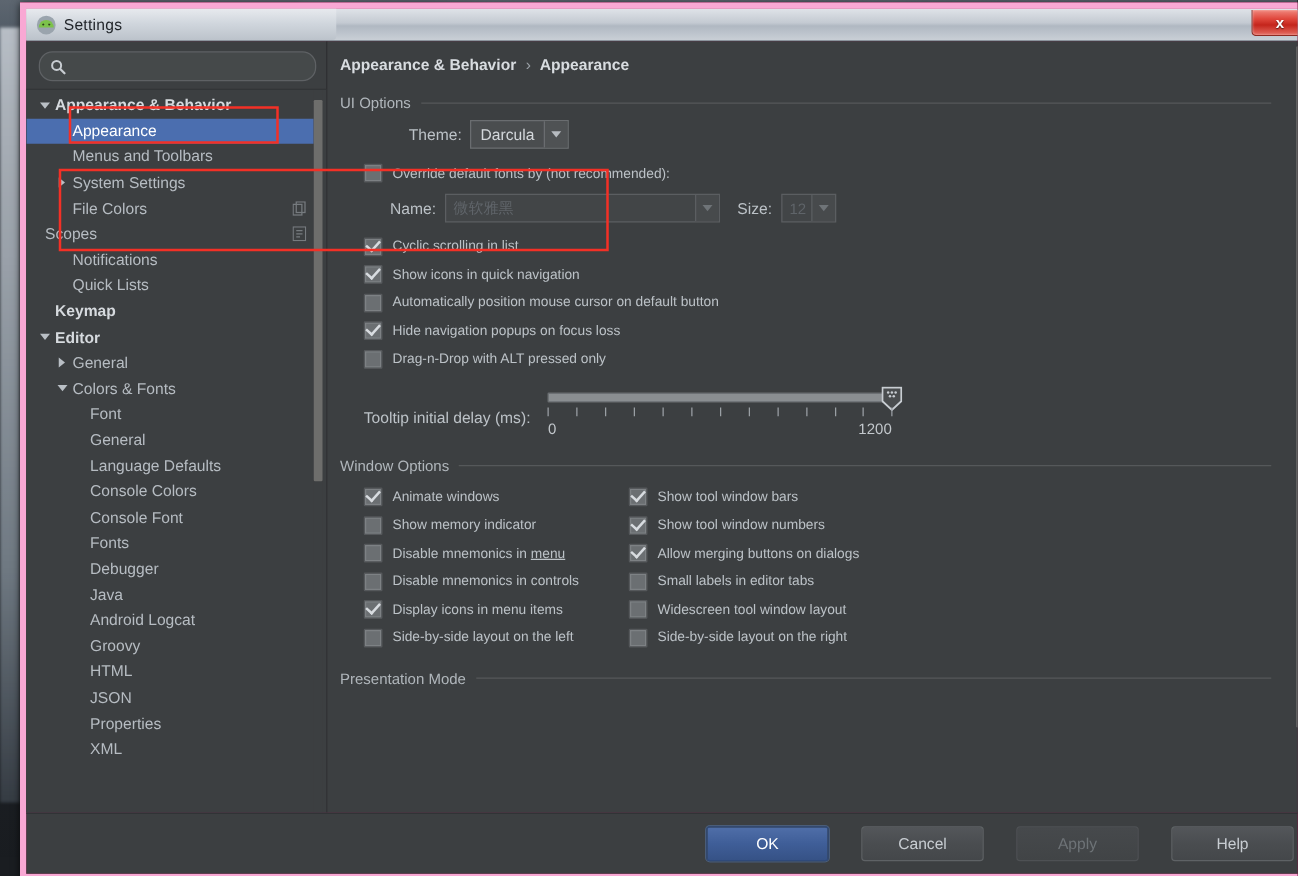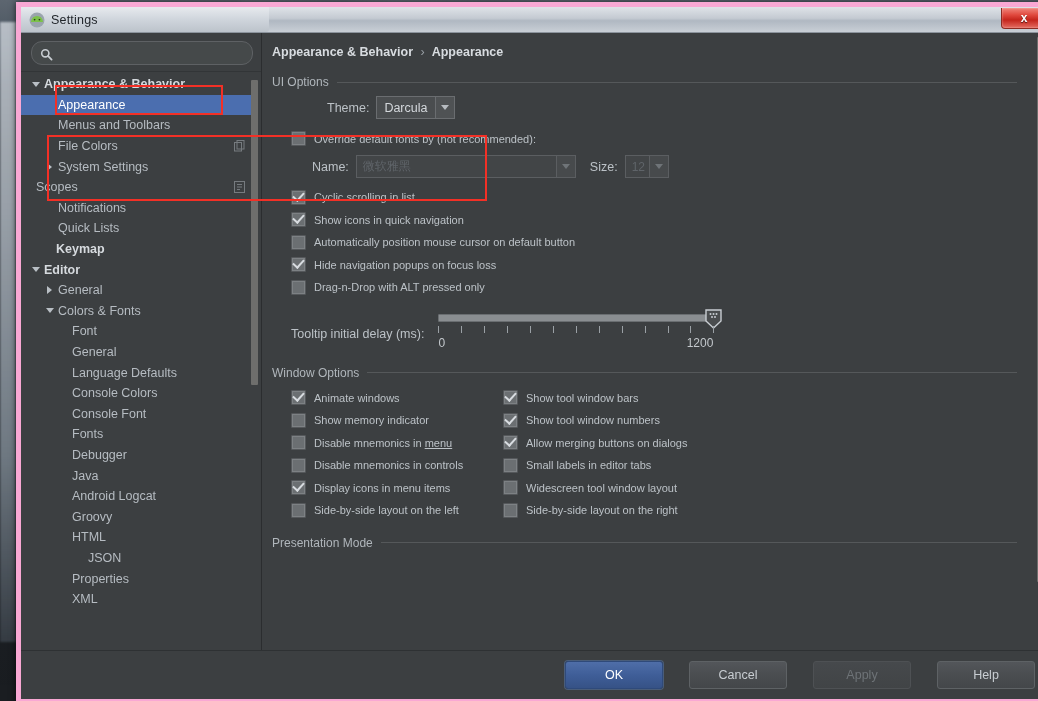--- a/index.html
+++ b/index.html
@@ -466,34 +466,34 @@
             </div>
             <div class="tnode sel" style="padding-left: 22px;">
               <span class="arrow"></span>
               <span class="lbl">Appearance</span>
             </div>
             <div class="tnode" style="padding-left: 22px;">
               <span class="arrow"></span>
               <span class="lbl">Menus and Toolbars</span>
             </div>
             <div class="tnode" style="padding-left: 22px;">
+              <span class="arrow right">
+                <i></i>
+              </span>
+              <span class="lbl">System Settings</span>
+            </div>
+            <div class="tnode" style="padding-left: 22px;">
               <span class="arrow"></span>
               <span class="lbl">File Colors</span>
               <span class="trailing">
                 <svg class="mini-ico" viewBox="0 0 11 12">
                   <rect x="0.5" y="2.5" width="7" height="8.5" fill="none" stroke="#9aa0a6"></rect>
                   <rect x="3" y="0.5" width="7" height="8.5" fill="none" stroke="#9aa0a6"></rect>
                 </svg>
               </span>
-            </div>
-            <div class="tnode" style="padding-left: 22px;">
-              <span class="arrow right">
-                <i></i>
-              </span>
-              <span class="lbl">System Settings</span>
             </div>
             <div class="tnode" style="">
               <span class="arrow"></span>
               <span class="lbl">Scopes</span>
               <span class="trailing">
                 <svg class="mini-ico" viewBox="0 0 11 12">
                   <rect x="0.5" y="0.5" width="10" height="11" fill="none" stroke="#9aa0a6"></rect>
                   <line x1="3" y1="3.5" x2="8" y2="3.5" stroke="#9aa0a6"></line>
                   <line x1="3" y1="6" x2="8" y2="6" stroke="#9aa0a6"></line>
                   <line x1="3" y1="8.5" x2="6" y2="8.5" stroke="#9aa0a6"></line>
@@ -501,21 +501,21 @@
               </span>
             </div>
             <div class="tnode" style="padding-left: 22px;">
               <span class="arrow"></span>
               <span class="lbl">Notifications</span>
             </div>
             <div class="tnode" style="padding-left: 22px;">
               <span class="arrow"></span>
               <span class="lbl">Quick Lists</span>
             </div>
-            <div class="tnode bold" style="padding-left: 20px; align-items: center;">
+            <div class="tnode bold" style="padding-left: 8px; align-items: center;">
               <span class="arrow"></span>
               <span class="lbl">Keymap</span>
             </div>
             <div class="tnode bold" style="padding-left: 8px;">
               <span class="arrow down">
                 <i></i>
               </span>
               <span class="lbl">Editor</span>
             </div>
             <div class="tnode" style="padding-left: 22px;">
@@ -567,21 +567,21 @@
               <span class="lbl">Android Logcat</span>
             </div>
             <div class="tnode" style="padding-left: 36px;">
               <span class="arrow"></span>
               <span class="lbl">Groovy</span>
             </div>
             <div class="tnode" style="padding-left: 36px;">
               <span class="arrow"></span>
               <span class="lbl">HTML</span>
             </div>
-            <div class="tnode" style="padding-left: 36px; gap: 16px;">
+            <div class="tnode" style="padding-left: 36px;">
               <span class="arrow"></span>
               <span class="lbl">JSON</span>
             </div>
             <div class="tnode" style="padding-left: 36px;">
               <span class="arrow"></span>
               <span class="lbl">Properties</span>
             </div>
             <div class="tnode" style="padding-left: 36px;">
               <span class="arrow"></span>
               <span class="lbl">XML</span>

